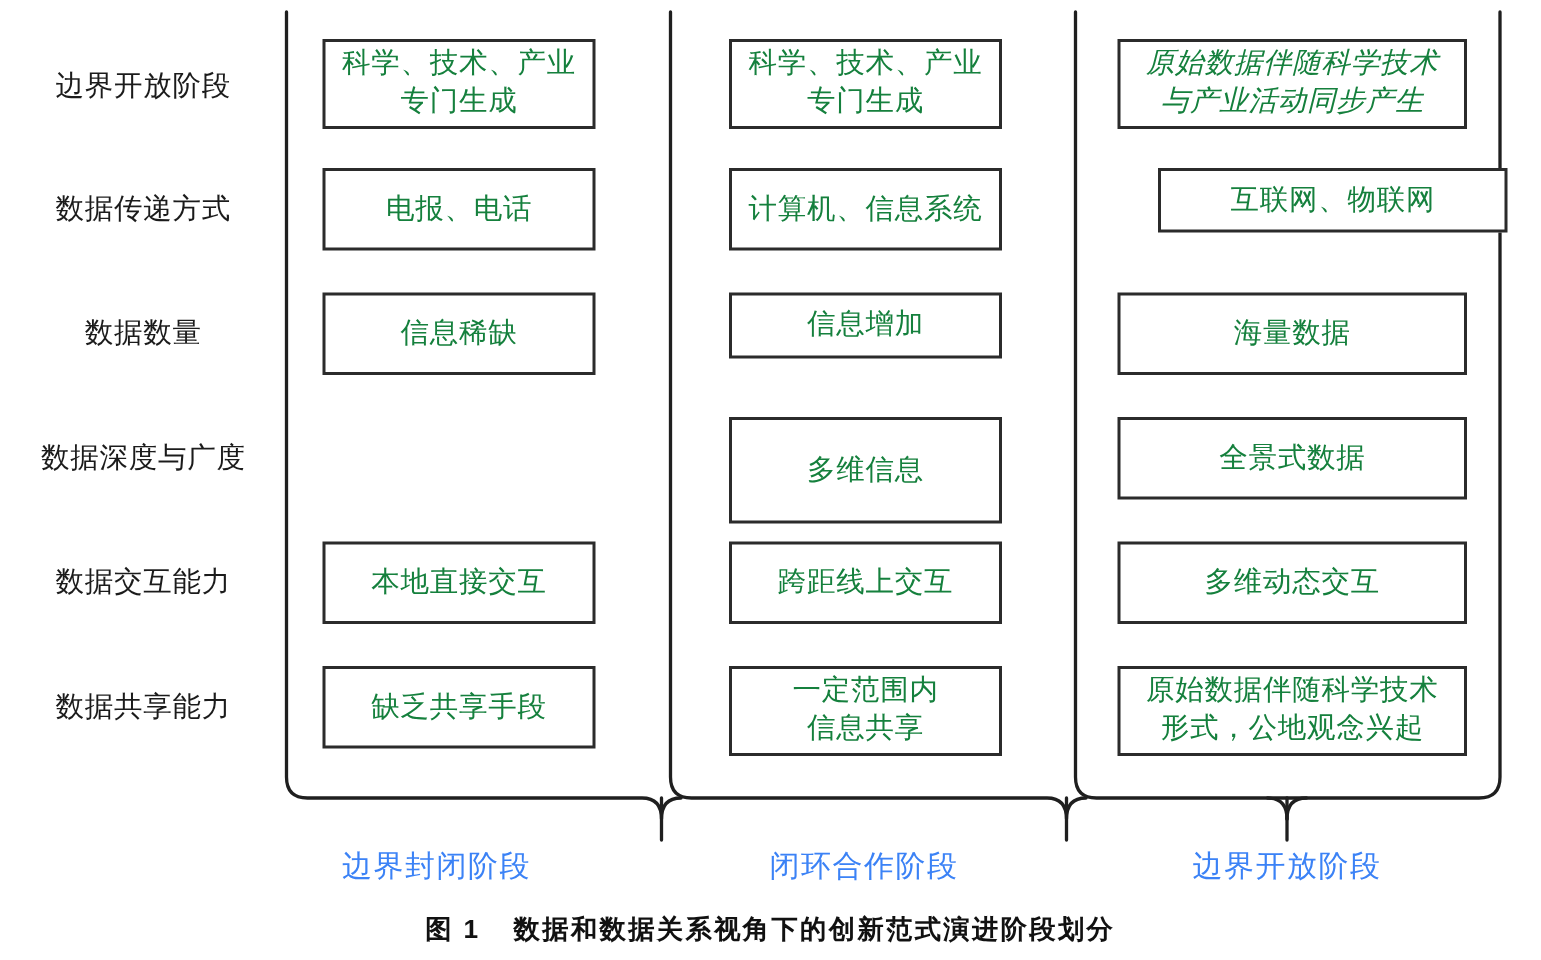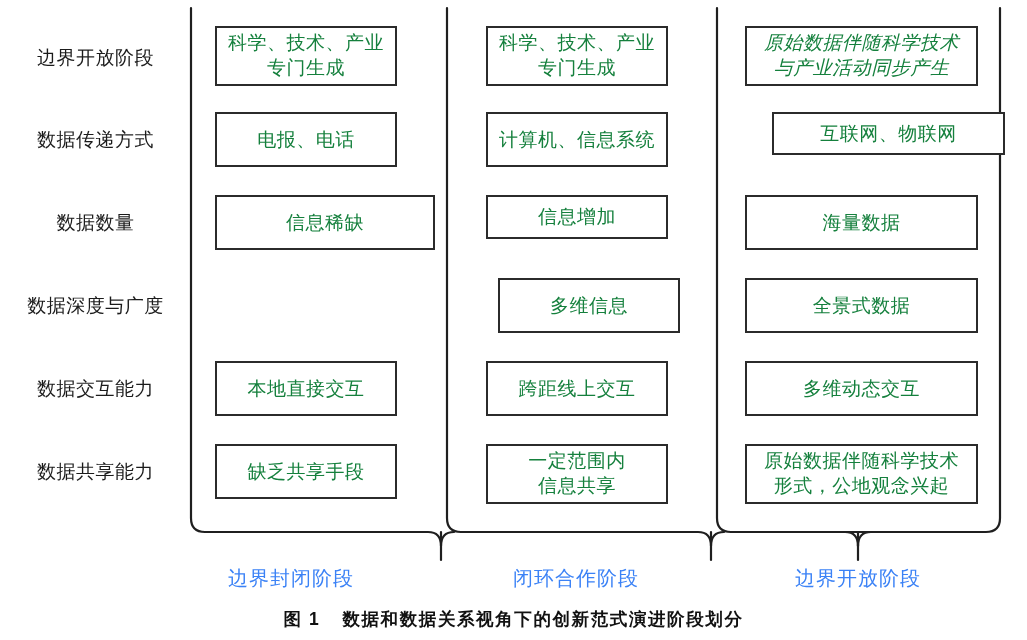--- a/index.html
+++ b/index.html
@@ -127,41 +127,41 @@
   <div class="row-label" style="top:379px;">数据交互能力</div>
   <div class="row-label" style="top:462px;">数据共享能力</div>
 
   <div class="cell two-line" style="left:215px; top:26px;  width:182px; height:60px;">
     <span class="cell-text">科学、技术、产业
 专门生成</span>
   </div>
   <div class="cell" style="left:215px; top:112px; width:182px; height:55px;">
     <span class="cell-text">电报、电话</span>
   </div>
-  <div class="cell" style="left:215px; top:195px; width:220px; height:55px;">
+  <div class="cell" style="left:215px; top:195px; width:182px; height:55px;">
     <span class="cell-text">信息稀缺</span>
   </div>
   <div class="cell" style="left:215px; top:361px; width:182px; height:55px;">
     <span class="cell-text">本地直接交互</span>
   </div>
   <div class="cell" style="left:215px; top:444px; width:182px; height:55px;">
     <span class="cell-text">缺乏共享手段</span>
   </div>
 
   <div class="cell two-line" style="left:486px; top:26px;  width:182px; height:60px;">
     <span class="cell-text">科学、技术、产业
 专门生成</span>
   </div>
   <div class="cell" style="left:486px; top:112px; width:182px; height:55px;">
     <span class="cell-text">计算机、信息系统</span>
   </div>
   <div class="cell" style="left:486px; top:195px; width:182px; height:44px;">
     <span class="cell-text">信息增加</span>
   </div>
-  <div class="cell" style="left:486px; top:278px; width:182px; height:55px;margin-left:12px;">
+  <div class="cell" style="left:486px; top:278px; width:182px; height:71px;">
     <span class="cell-text">多维信息</span>
   </div>
   <div class="cell" style="left:486px; top:361px; width:182px; height:55px;">
     <span class="cell-text">跨距线上交互</span>
   </div>
   <div class="cell two-line" style="left:486px; top:444px; width:182px; height:60px;">
     <span class="cell-text">一定范围内
 信息共享</span>
   </div>
 

